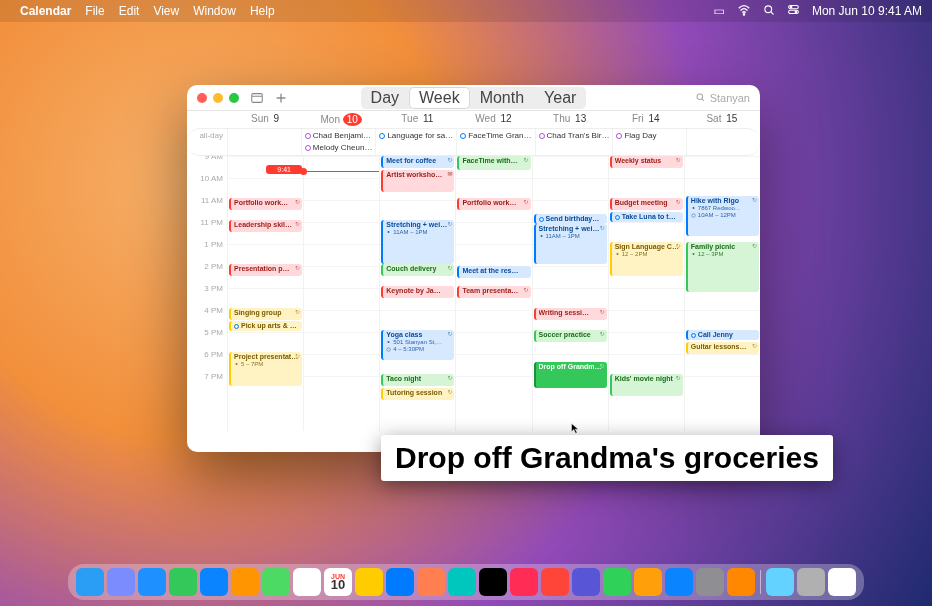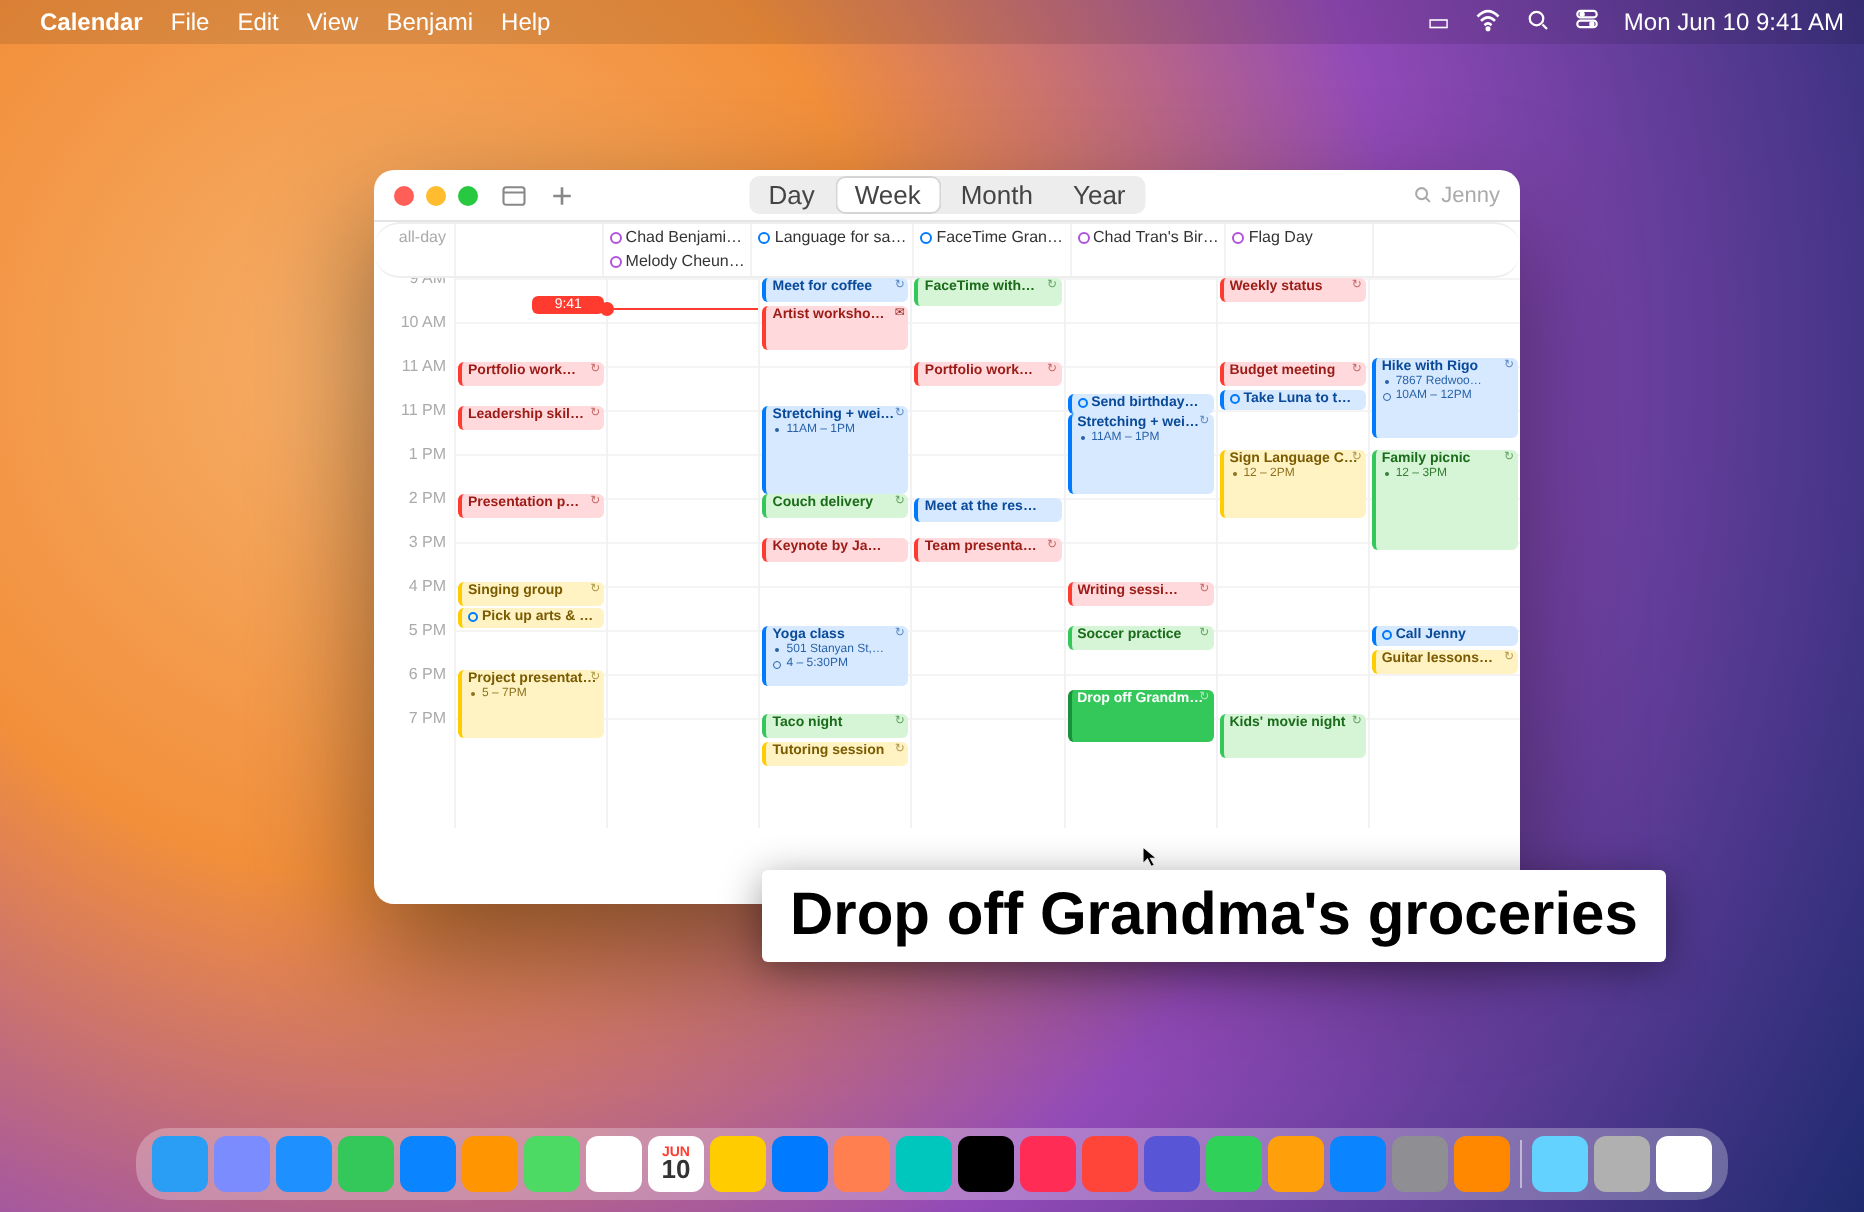--- a/index.html
+++ b/index.html
@@ -11,21 +11,21 @@
 .menubar .spacer { flex:1; }
 .menubar .ricon { margin-left:12px; }
 .window { position:absolute; left:187px; top:85px; width:573px; height:367px; background:#fff; border-radius:10px; box-shadow: 0 25px 60px rgba(0,0,0,0.45); overflow:hidden; font-size:10px; color:#333; }
 .titlebar { height:26px; display:flex; align-items:center; padding:0 10px; border-bottom:1px solid #e4e4e4; }
 .dots { display:flex; gap:6px; margin-right:10px; }
 .dot { width:10px; height:10px; border-radius:50%; }
 .dot.r{background:#ff5f57;} .dot.y{background:#febc2e;} .dot.g{background:#28c840;}
 .tb-icon { width:16px; height:16px; margin-right:8px; display:flex; align-items:center; justify-content:center; color:#888; }
 .tb-icon svg{width:14px;height:14px;}
 .segs { position:absolute; left:50%; transform:translateX(-50%); display:flex; background:#ededed; border-radius:5px; overflow:hidden; }
-.seg { padding:2px 10px; font-size:13px; color:#444; cursor:default; }
+.seg { padding:2px 10px; font-size:16px; color:#444; cursor:default; }
 .seg.active { background:#fff; box-shadow:0 0 0 1px #d5d5d5 inset; border-radius:5px; }
 .search { margin-left:auto; display:flex; align-items:center; color:#aaa; font-size:11px; }
 .search svg{width:11px;height:11px;margin-right:4px;}
 .hdr { display:flex; align-items:center; padding:4px 12px 2px 12px; }
 .month { font-size:18px; font-weight:600; }
 .month .yr { font-weight:400; color:#888; }
 .navbtns { margin-left:auto; display:flex; align-items:center; gap:0; }
 .navbtn { border:1px solid #d0d0d0; background:#fff; font-size:10px; padding:1px 6px; cursor:default; }
 .navbtn:first-child{border-radius:4px 0 0 4px;} .navbtn:last-child{border-radius:0 4px 4px 0; border-left:0;} 
 .navbtn.mid{border-left:0;}
@@ -69,21 +69,21 @@
 </style>
 </head>
 <body>
 
 <div class="menubar">
   <span class="apple"></span>
   <span class="mitem" style="font-weight:600">Calendar</span>
   <span class="mitem">File</span>
   <span class="mitem">Edit</span>
   <span class="mitem">View</span>
-  <span class="mitem">Benjami</span>
+  <span class="mitem">Window</span>
   <span class="mitem">Help</span>
   <span class="spacer"></span>
   <span class="ricon">▭</span>
   <span class="ricon">
     <svg viewBox="0 0 16 16" width="14" height="14" fill="none" stroke="#fff" stroke-width="1.5">
         <path d="M2 6 Q8 0 14 6"></path>
         <path d="M4 8.5 Q8 4.5 12 8.5"></path>
         <path d="M6 11 Q8 9 10 11"></path>
         <circle cx="8" cy="13" r="0.7" fill="#fff"></circle>
       </svg>
@@ -128,25 +128,34 @@
       <div class="seg">Day</div>
       <div class="seg active">Week</div>
       <div class="seg">Month</div>
       <div class="seg">Year</div>
     </div>
     <div class="search">
       <svg viewBox="0 0 16 16" fill="none" stroke="#aaa" stroke-width="1.5">
           <circle cx="7" cy="7" r="4"></circle>
           <line x1="10" y1="10" x2="13" y2="13"></line>
         </svg>
-      <span>Jenny</span>
+      <span>Stanyan</span>
     </div>
   </div>
 
 
+  <div class="dayhdr" id="dayhdr">
+      <div class="dcol">Sun <span class="dnum">9</span></div>
+      <div class="dcol today">Mon <span class="pill">10</span></div>
+      <div class="dcol">Tue <span class="dnum">11</span></div>
+      <div class="dcol">Wed <span class="dnum">12</span></div>
+      <div class="dcol">Thu <span class="dnum">13</span></div>
+      <div class="dcol">Fri <span class="dnum">14</span></div>
+      <div class="dcol">Sat <span class="dnum">15</span></div>
+    </div>
   <div class="allday">
     <div class="lbl">all-day</div>
     <div class="ad-cols" id="adcols">
         <div class="ad-col"></div>
         <div class="ad-col">
           <div class="ad-ev">
             <span class="ring" style="border-color:#af52de"></span>
             <span>Chad Benjami…</span>
           </div>
           <div class="ad-ev">

